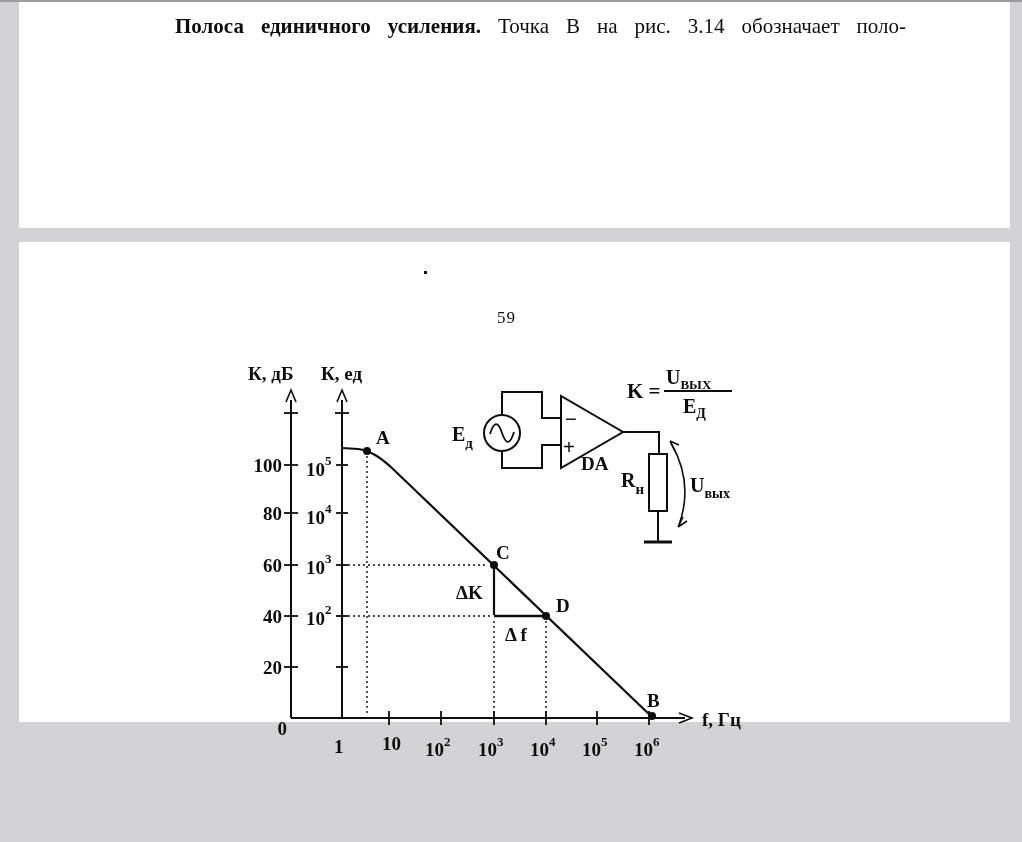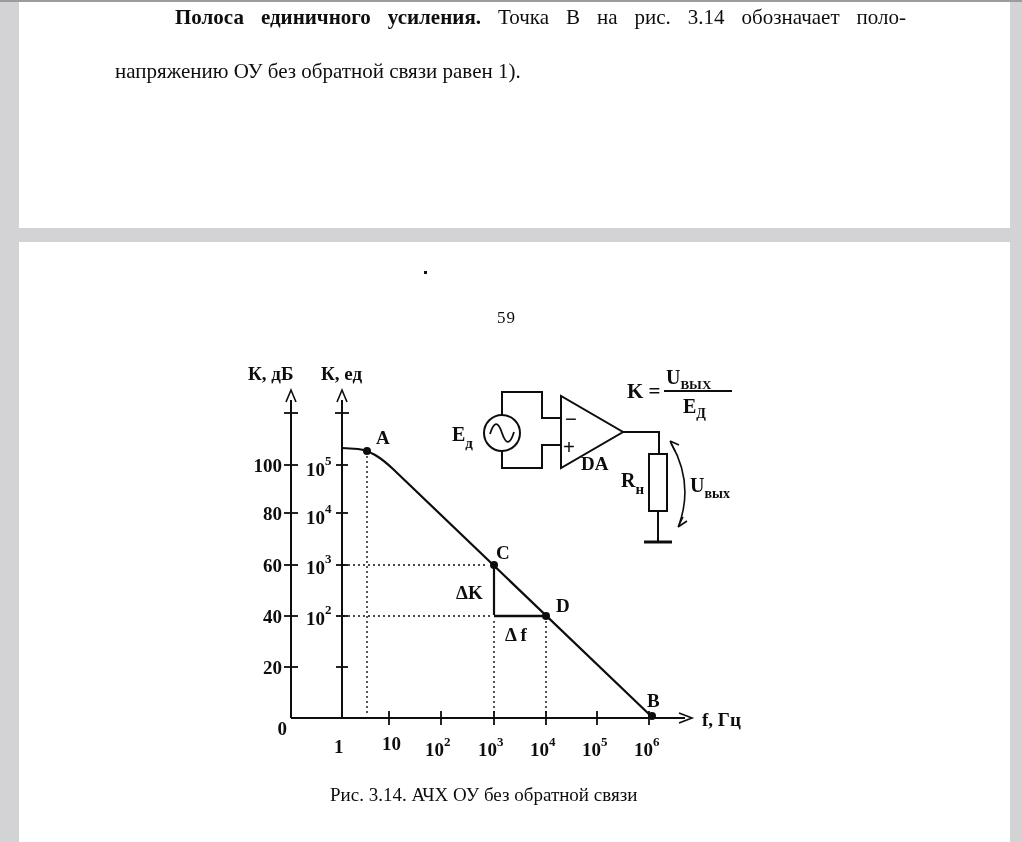--- a/index.html
+++ b/index.html
@@ -1,41 +1,40 @@
 <!DOCTYPE html>
 <html><head>
 <meta charset="utf-8">
 <style>
   html,body{margin:0;padding:0;background:#d3d3d5;}
   .screen{position:relative;width:1022px;height:842px;background:#d3d3d5;overflow:hidden;
           font-family:"Liberation Serif", serif;color:#0d0d0d;}
   .topline{position:absolute;left:0;top:0;width:1022px;height:2px;background:#9b9ba0;}
   .panel{position:absolute;left:19px;width:991px;background:#ffffff;}
   .panel-top{top:2px;height:226px;}
-  .panel-bottom{top:242px;height:600px;}
+  .panel-bottom{top:242px;height:480px;}
   .textline{position:absolute;font-size:21px;white-space:nowrap;color:#0e0e0e;}
   .just{text-align:justify;text-align-last:justify;white-space:normal;}
-  .l1{left:156px;top:3px;width:731px;}
+  .l1{left:156px;top:12px;width:731px;}
   .l2{left:96px;top:30px;width:791px;}
   .l3{left:96px;top:57px;}
   .pageno{position:absolute;left:478px;top:66px;font-size:17px;letter-spacing:1px;}
   .straydot{position:absolute;left:405px;top:29px;width:3px;height:3px;background:#111;}
   .figure-svg{position:absolute;left:216px;top:108px;}
   .caption{position:absolute;left:311px;top:542px;font-size:19px;white-space:nowrap;}
   svg text{font-family:"Liberation Serif", serif;fill:#0d0d0d;}
 </style>
 </head>
 <body>
 
 <div class="screen">
   <div class="topline"></div>
 
   <div class="panel panel-top">
     <div class="textline just l1"><b>Полоса единичного усиления.</b><span> Точка В на рис. 3.14 обозначает поло-</span></div>
-    <div class="textline l3">напряжению ОУ без обратной связи равен 1).</div>
   </div>
 
   <div class="panel panel-bottom">
     <div class="straydot"></div>
     <div class="pageno">59</div>
 
     <svg class="figure-svg" width="514" height="430" viewBox="231 350 514 430">
 
       <g stroke="#0d0d0d" stroke-width="2" fill="none">
         <line x1="287" y1="718" x2="287" y2="400"></line>
@@ -153,15 +152,14 @@
       </g>
 
       <g>
         <text x="623" y="398" font-size="21" font-weight="bold">K =</text>
         <text x="662" y="384" font-size="20" font-weight="bold"><tspan>U</tspan><tspan dy="5" font-size="13">ВЫХ</tspan></text>
         <line x1="660" y1="391" x2="728" y2="391" stroke="#0d0d0d" stroke-width="2"></line>
         <text x="679" y="413" font-size="20" font-weight="bold"><tspan>Е</tspan><tspan dy="5" font-size="14">Д</tspan></text>
       </g>
     </svg>
 
-    <div class="caption">Рис. 3.14. АЧХ ОУ без обратной связи</div>
   </div>
 </div>
 
 </body></html>

